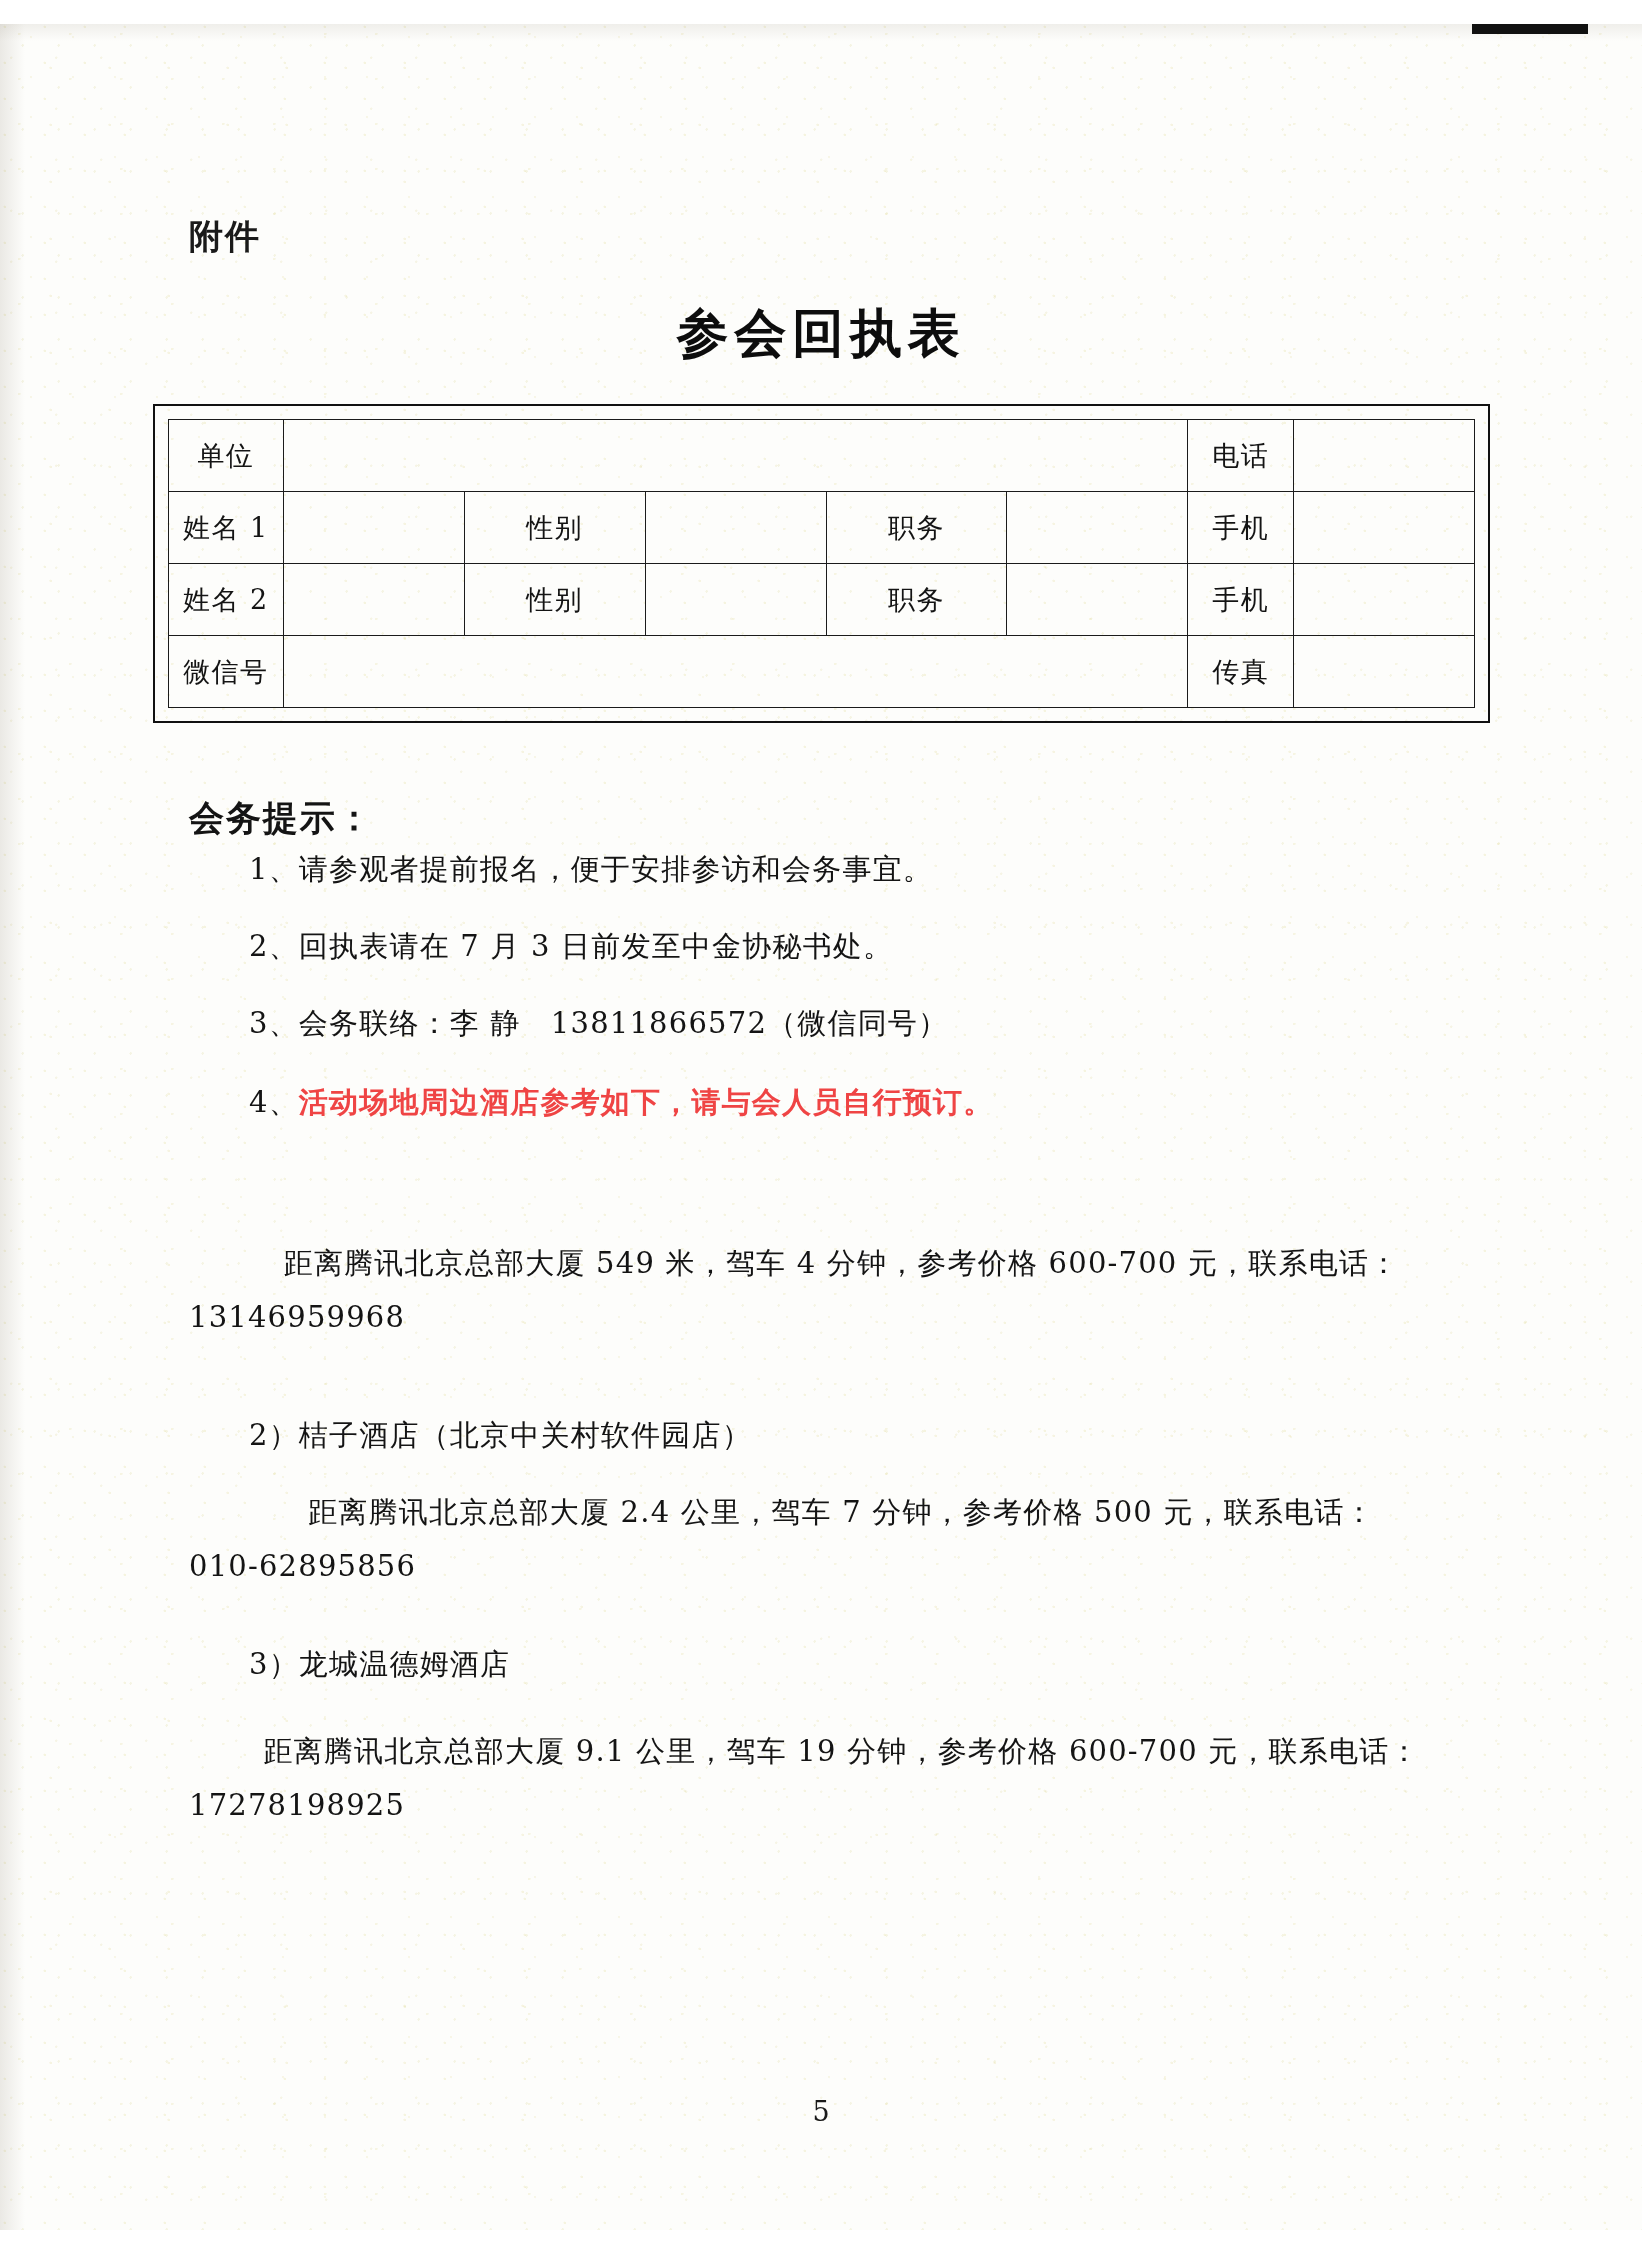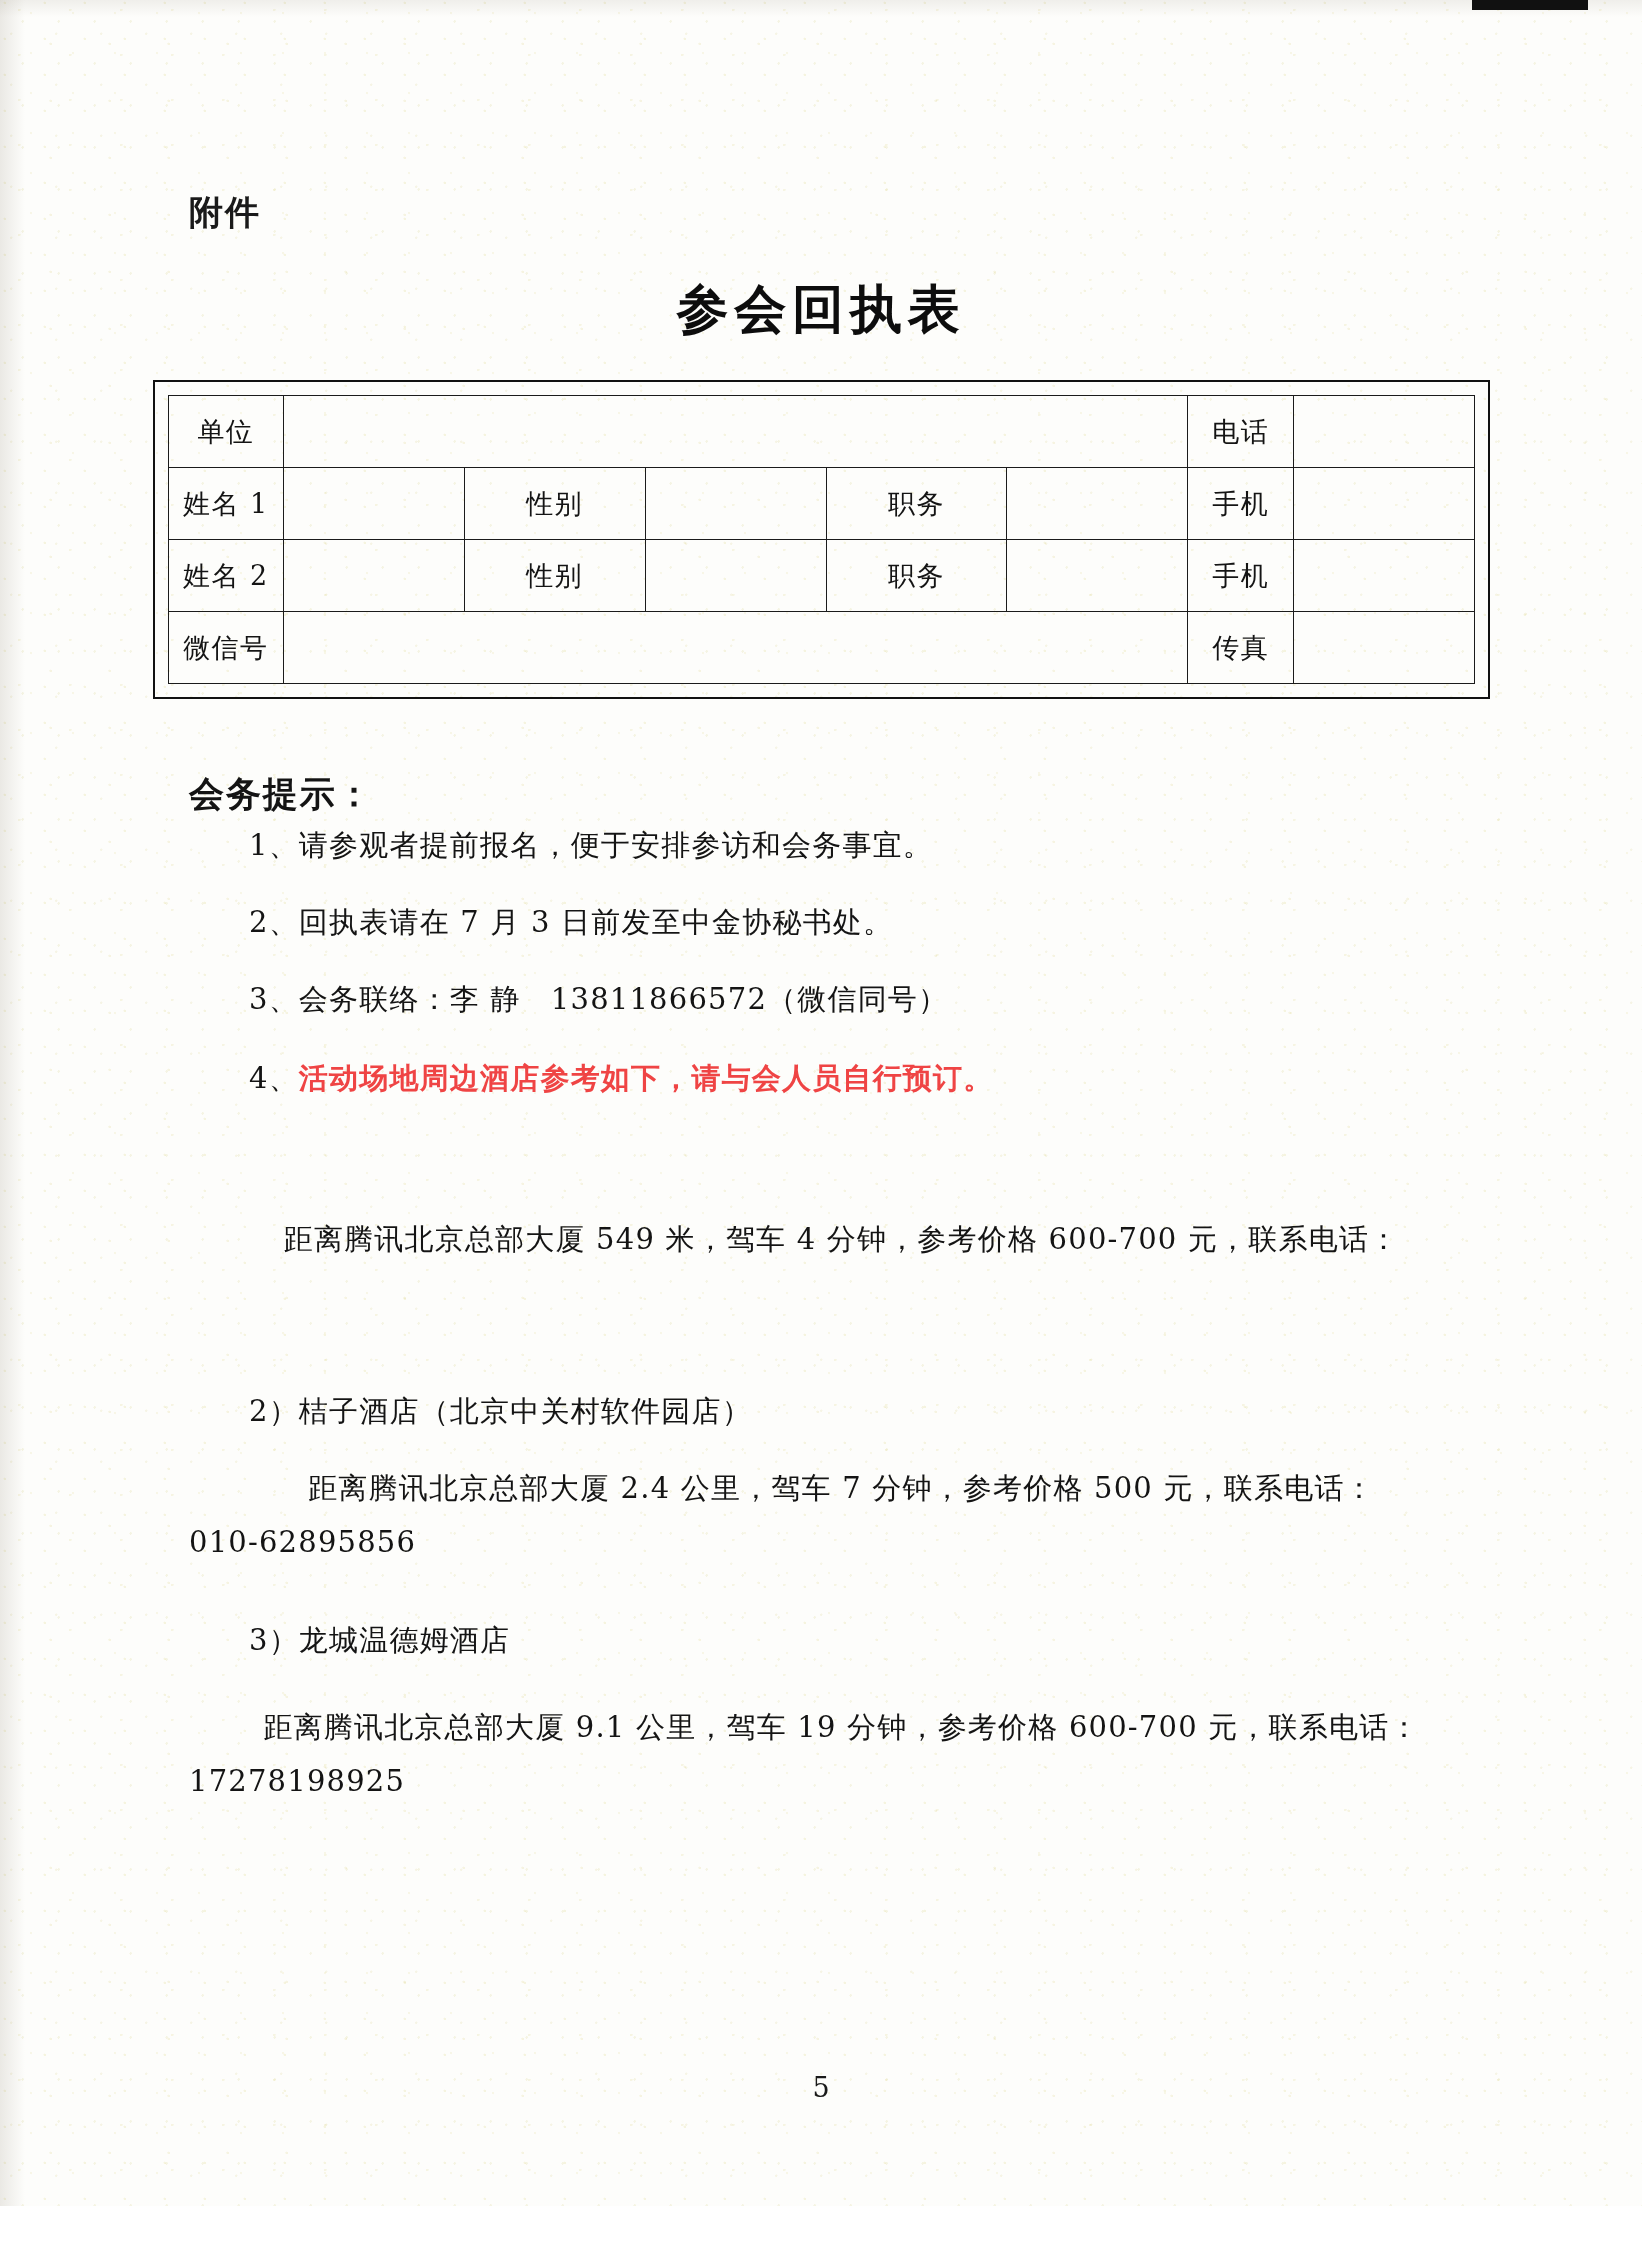--- a/index.html
+++ b/index.html
@@ -9,20 +9,21 @@
   }
   body {
     font-family: "DejaVu Serif", "Liberation Serif", serif;
   }
   .page {
     position: relative;
     width: 1642px;
     height: 2206px;
     background: #fdfdfb;
     overflow: hidden;
+    margin-top: 24px;
   }
   
   .paper-texture {
     position: absolute;
     inset: 0;
     pointer-events: none;
     background-image:
       radial-gradient(circle at 12% 8%, rgba(222,214,140,.30) 0 1.2px, transparent 1.5px),
       radial-gradient(circle at 38% 22%, rgba(222,214,140,.26) 0 1.1px, transparent 1.4px),
       radial-gradient(circle at 63% 51%, rgba(218,210,136,.24) 0 1.1px, transparent 1.4px),
@@ -211,20 +212,21 @@
 
     <div class="para indent2" style="top:896px;">2、回执表请在 7 月 3 日前发至中金协秘书处。</div>
 
     <div class="para indent2" style="top:973px;">3、会务联络：李 静　13811866572（微信同号）</div>
 
     <div class="para indent2" style="top:1052px;"><span class="num-prefix">4、</span><span class="red" style="color:#ef4444;font-weight:700;">活动场地周边酒店参考如下，请与会人员自行预订。</span></div>
 
 
     <div class="para indent1" style="top:1213px;">距离腾讯北京总部大厦 549 米，驾车 4 分钟，参考价格 600-700 元，联系电话：</div>
 
+    <div class="para" style="top:1267px;">13146959968</div>
 
     <div class="para indent2" style="top:1385px;">2）桔子酒店（北京中关村软件园店）</div>
 
     <div class="para indent1" style="top:1462px;">距离腾讯北京总部大厦 2.4 公里，驾车 7 分钟，参考价格 500 元，联系电话：</div>
 
     <div class="para" style="top:1516px;">010-62895856</div>
 
     <div class="para indent2" style="top:1614px;">3）龙城温德姆酒店</div>
 
     <div class="para indent1" style="top:1701px;">距离腾讯北京总部大厦 9.1 公里，驾车 19 分钟，参考价格 600-700 元，联系电话：</div>

